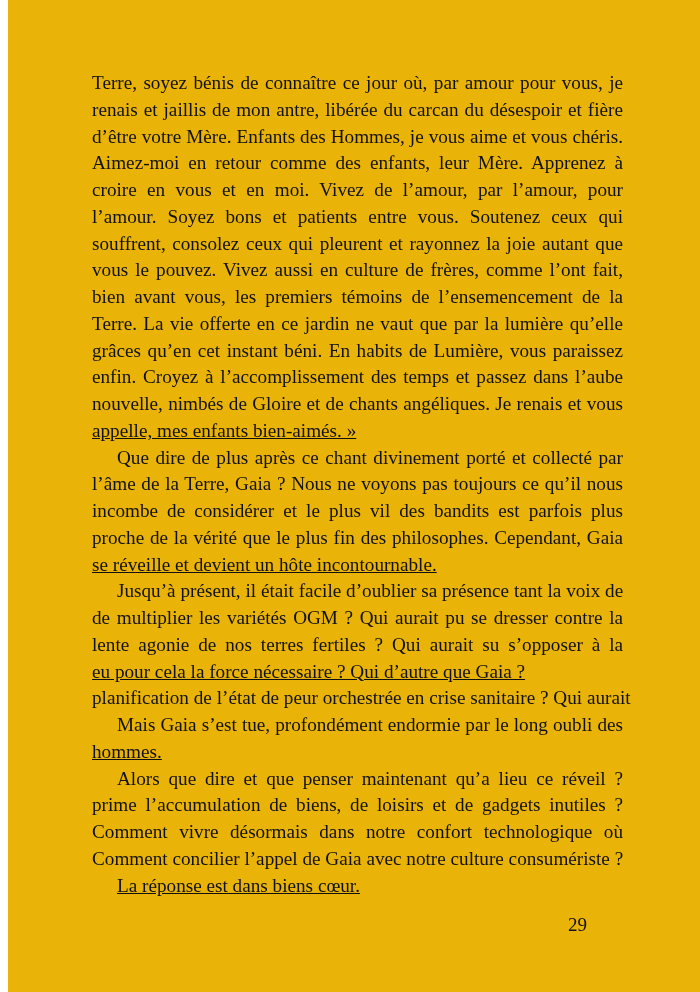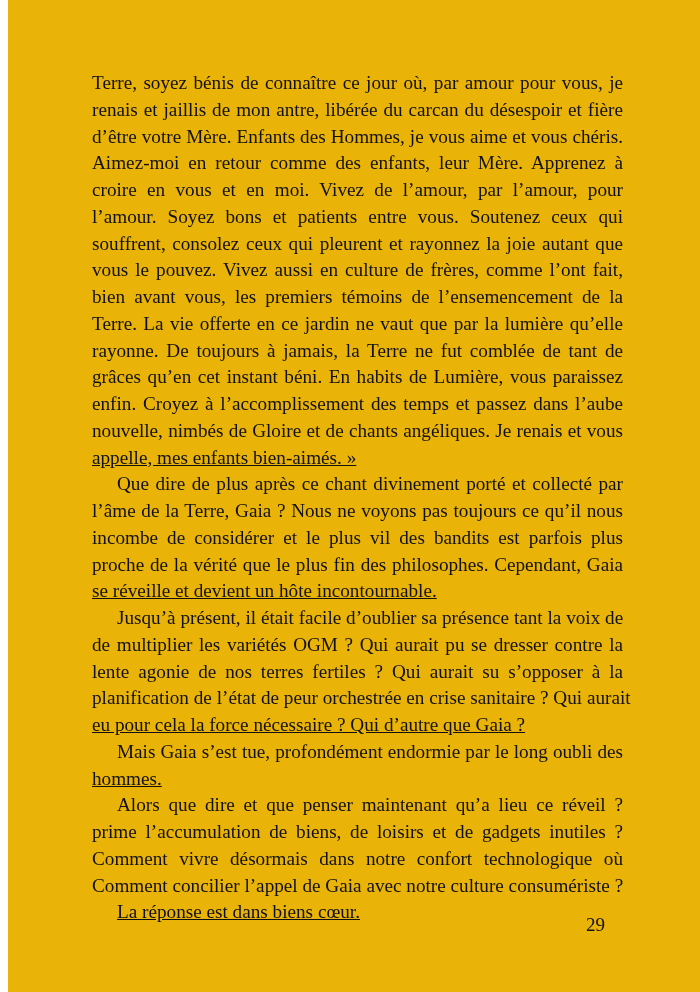--- a/index.html
+++ b/index.html
@@ -44,21 +44,21 @@
     }
     .line.last {
       text-align-last: left;
       text-decoration: underline;
     }
     .page-number {
       position: absolute;
       left: 560px;
       top: 914px;
       width: 55px;
-      text-align: center;
+      text-align: left;
       font-family: "Liberation Serif", serif;
       font-size: 19px;
       color: #111111;
     }
   </style>
 </head>
 <body>
 
 <div class="page">
   <div class="text-block">
@@ -67,41 +67,40 @@
       <span class="line">Terre, soyez bénis de connaître ce jour où, par amour pour vous, je</span>
       <span class="line">renais et jaillis de mon antre, libérée du carcan du désespoir et fière</span>
       <span class="line">d’être votre Mère. Enfants des Hommes, je vous aime et vous chéris.</span>
       <span class="line">Aimez-moi en retour comme des enfants, leur Mère. Apprenez à</span>
       <span class="line">croire en vous et en moi. Vivez de l’amour, par l’amour, pour</span>
       <span class="line">l’amour. Soyez bons et patients entre vous. Soutenez ceux qui</span>
       <span class="line">souffrent, consolez ceux qui pleurent et rayonnez la joie autant que</span>
       <span class="line">vous le pouvez. Vivez aussi en culture de frères, comme l’ont fait,</span>
       <span class="line">bien avant vous, les premiers témoins de l’ensemencement de la</span>
       <span class="line">Terre. La vie offerte en ce jardin ne vaut que par la lumière qu’elle</span>
-      <span class="line">rayonne. De toujours à jamais, la Terre ne fut comblée de tant de</span>
       <span class="line">grâces qu’en cet instant béni. En habits de Lumière, vous paraissez</span>
       <span class="line">enfin. Croyez à l’accomplissement des temps et passez dans l’aube</span>
       <span class="line">nouvelle, nimbés de Gloire et de chants angéliques. Je renais et vous</span>
       <span class="line last">appelle, mes enfants bien-aimés. »</span>
     </p>
 
     <p>
       <span class="line" style="padding-left:25px">Que dire de plus après ce chant divinement porté et collecté par</span>
       <span class="line">l’âme de la Terre, Gaia ? Nous ne voyons pas toujours ce qu’il nous</span>
       <span class="line">incombe de considérer et le plus vil des bandits est parfois plus</span>
       <span class="line">proche de la vérité que le plus fin des philosophes. Cependant, Gaia</span>
       <span class="line last">se réveille et devient un hôte incontournable.</span>
     </p>
 
     <p>
       <span class="line" style="padding-left:25px">Jusqu’à présent, il était facile d’oublier sa présence tant la voix de</span>
       <span class="line">de multiplier les variétés OGM ? Qui aurait pu se dresser contre la</span>
       <span class="line">lente agonie de nos terres fertiles ? Qui aurait su s’opposer à la</span>
+      <span class="line last">eu pour cela la force nécessaire ? Qui d’autre que Gaia ?</span>
       <span class="line">planification de l’état de peur orchestrée en crise sanitaire ? Qui aurait</span>
-      <span class="line last">eu pour cela la force nécessaire ? Qui d’autre que Gaia ?</span>
     </p>
 
     <p>
       <span class="line" style="padding-left:25px">Mais Gaia s’est tue, profondément endormie par le long oubli des</span>
       <span class="line last">hommes.</span>
     </p>
 
     <p>
       <span class="line" style="padding-left:25px">Alors que dire et que penser maintenant qu’a lieu ce réveil ?</span>
       <span class="line">prime l’accumulation de biens, de loisirs et de gadgets inutiles ?</span>

